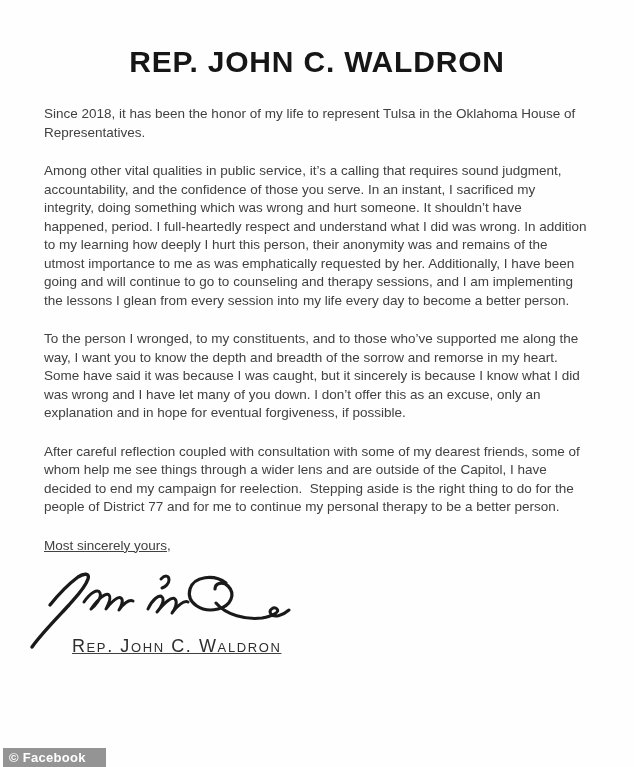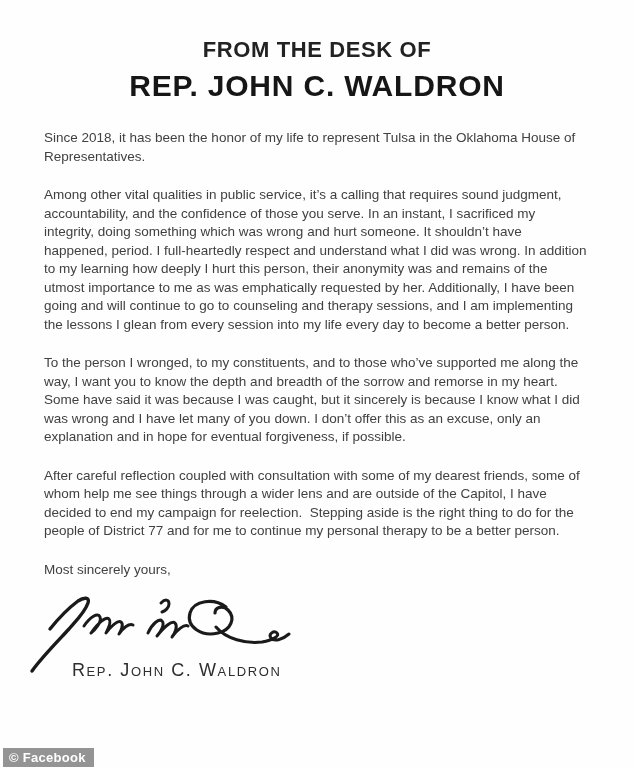--- a/index.html
+++ b/index.html
@@ -35,21 +35,21 @@
     padding: 26px 45px 0 44px;
     font-size: 13.5px;
     line-height: 18.5px;
     color: #414141;
   }
   .letter-body p {
     margin: 0 0 20px 0;
     white-space: pre-wrap;
   }
   .greeting { margin-bottom: 16px !important; }
-  .closing-block { margin-top: 0; }
+  .closing-block { margin-top: 0; text-decoration: underline; }
   .closing-text {
     margin-left: 20px;
     margin-bottom: 0;
   }
   .sig-area {
     position: relative;
     height: 60px;
   }
   .signature-svg {
     position: absolute;
@@ -69,31 +69,30 @@
   }
   .watermark {
     position: absolute;
     left: 3px;
     top: 748px;
     background: #949494;
     color: #ffffff;
     font-size: 13px;
     line-height: 17px;
     font-weight: 700;
-    padding: 1px 8px 1px 6px;
+    padding: 1px 20px 1px 6px;
     letter-spacing: 0.3px;
   }
 </style>
 </head>
 <body>
 
 <div class="page">
 
   <header class="letter-header">
-    <div class="kicker">FROM THE DESK OF</div>
     <div class="rep-name">REP. JOHN C. WALDRON</div>
   </header>
 
   <main class="letter-body">
 
     <p>Since 2018, it has been the honor of my life to represent Tulsa in the Oklahoma House of Representatives.</p>
 
     <p>Among other vital qualities in public service, it’s a calling that requires sound judgment, accountability, and the confidence of those you serve. In an instant, I sacrificed my integrity, doing something which was wrong and hurt someone. It shouldn’t have happened, period. I full-heartedly respect and understand what I did was wrong. In addition to my learning how deeply I hurt this person, their anonymity was and remains of the utmost importance to me as was emphatically requested by her. Additionally, I have been going and will continue to go to counseling and therapy sessions, and I am implementing the lessons I glean from every session into my life every day to become a better person.</p>
 
     <p>To the person I wronged, to my constituents, and to those who’ve supported me along the way, I want you to know the depth and breadth of the sorrow and remorse in my heart. Some have said it was because I was caught, but it sincerely is because I know what I did was wrong and I have let many of you down. I don’t offer this as an excuse, only an explanation and in hope for eventual forgiveness, if possible.</p>

